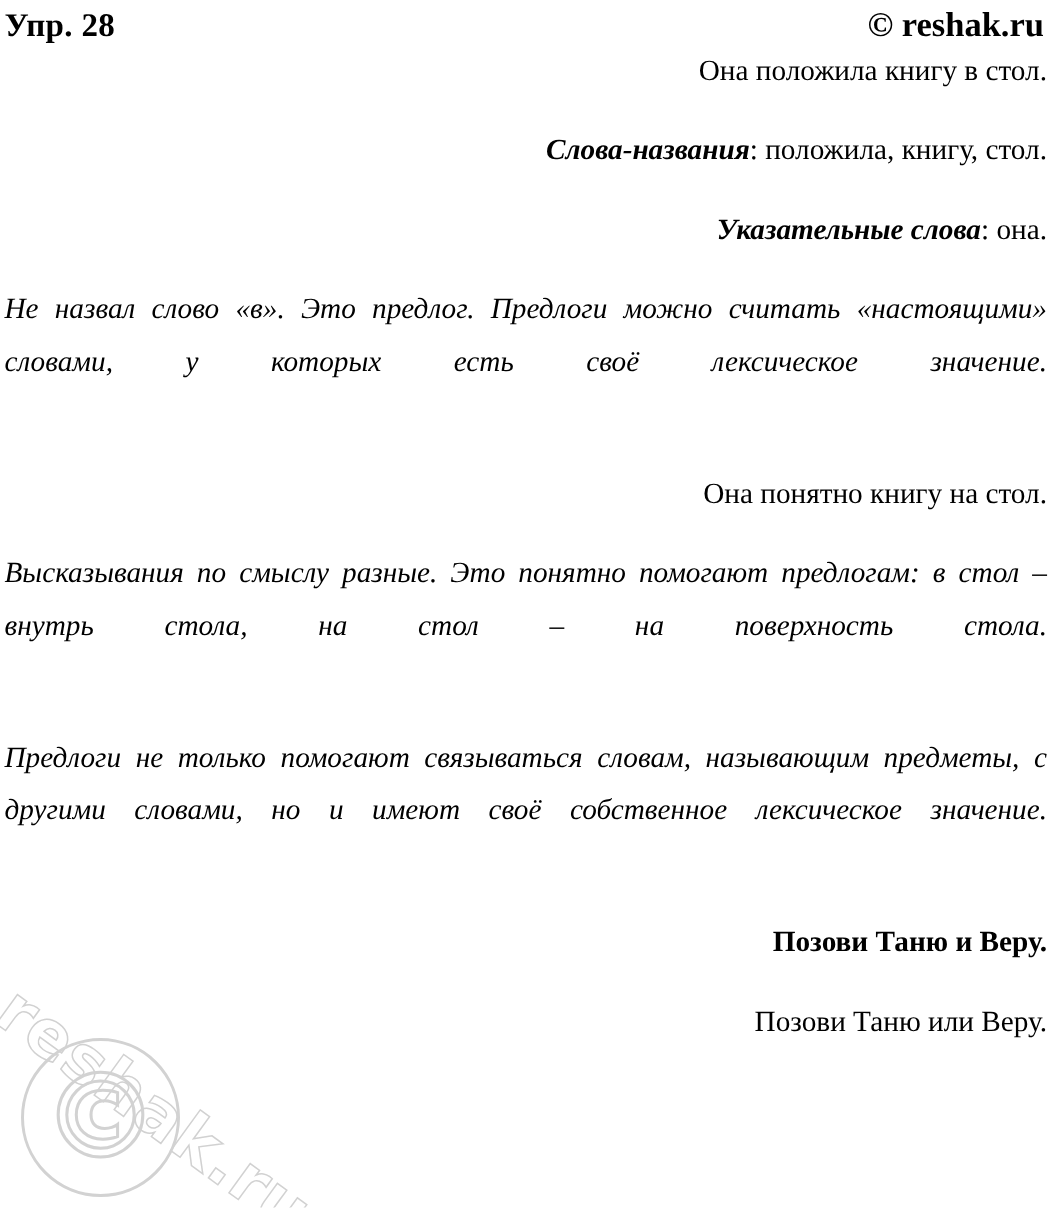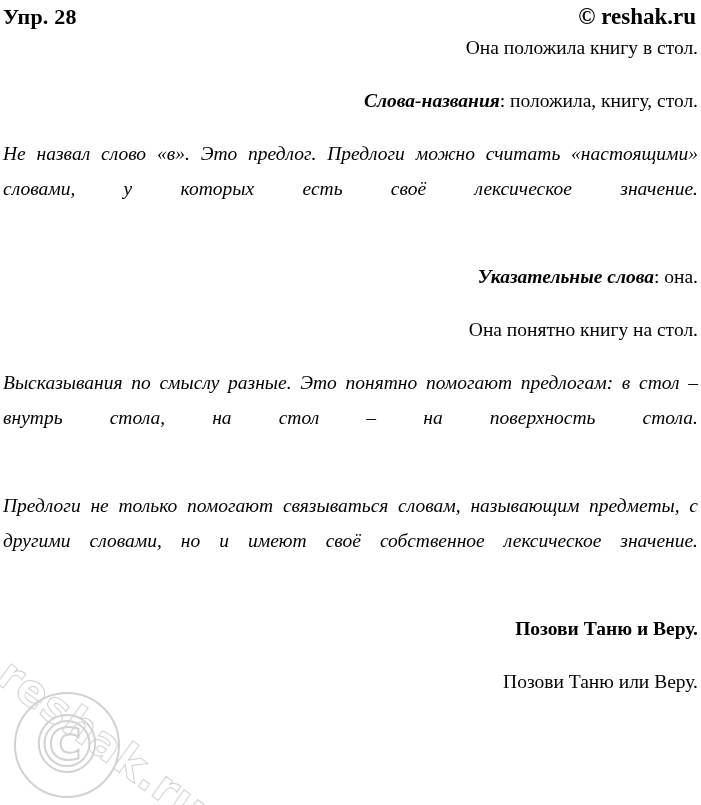--- a/index.html
+++ b/index.html
@@ -152,26 +152,26 @@
   <div class="content">
 
     <p class="para">
       <span>Она положила книгу в стол.</span>
     </p>
 
     <p class="para">
       <span class="lbl">Слова-названия</span><span>: положила, книгу, стол.</span>
     </p>
 
+    <p class="para">
+      <span class="lbl">Указательные слова</span><span>: она.</span>
+    </p>
+
     <p class="para justify italic gap-top">
       <span>Не назвал слово «в». Это предлог. Предлоги можно считать «настоящими» словами, у которых есть своё лексическое значение.</span>
-    </p>
-
-    <p class="para">
-      <span class="lbl">Указательные слова</span><span>: она.</span>
     </p>
 
     <p class="para">
       <span>Она понятно книгу на стол.</span>
     </p>
 
     <p class="para justify italic">
       <span>Высказывания по смыслу разные. Это понятно помогают предлогам: в стол – внутрь стола, на стол – на поверхность стола.</span>
     </p>
 

